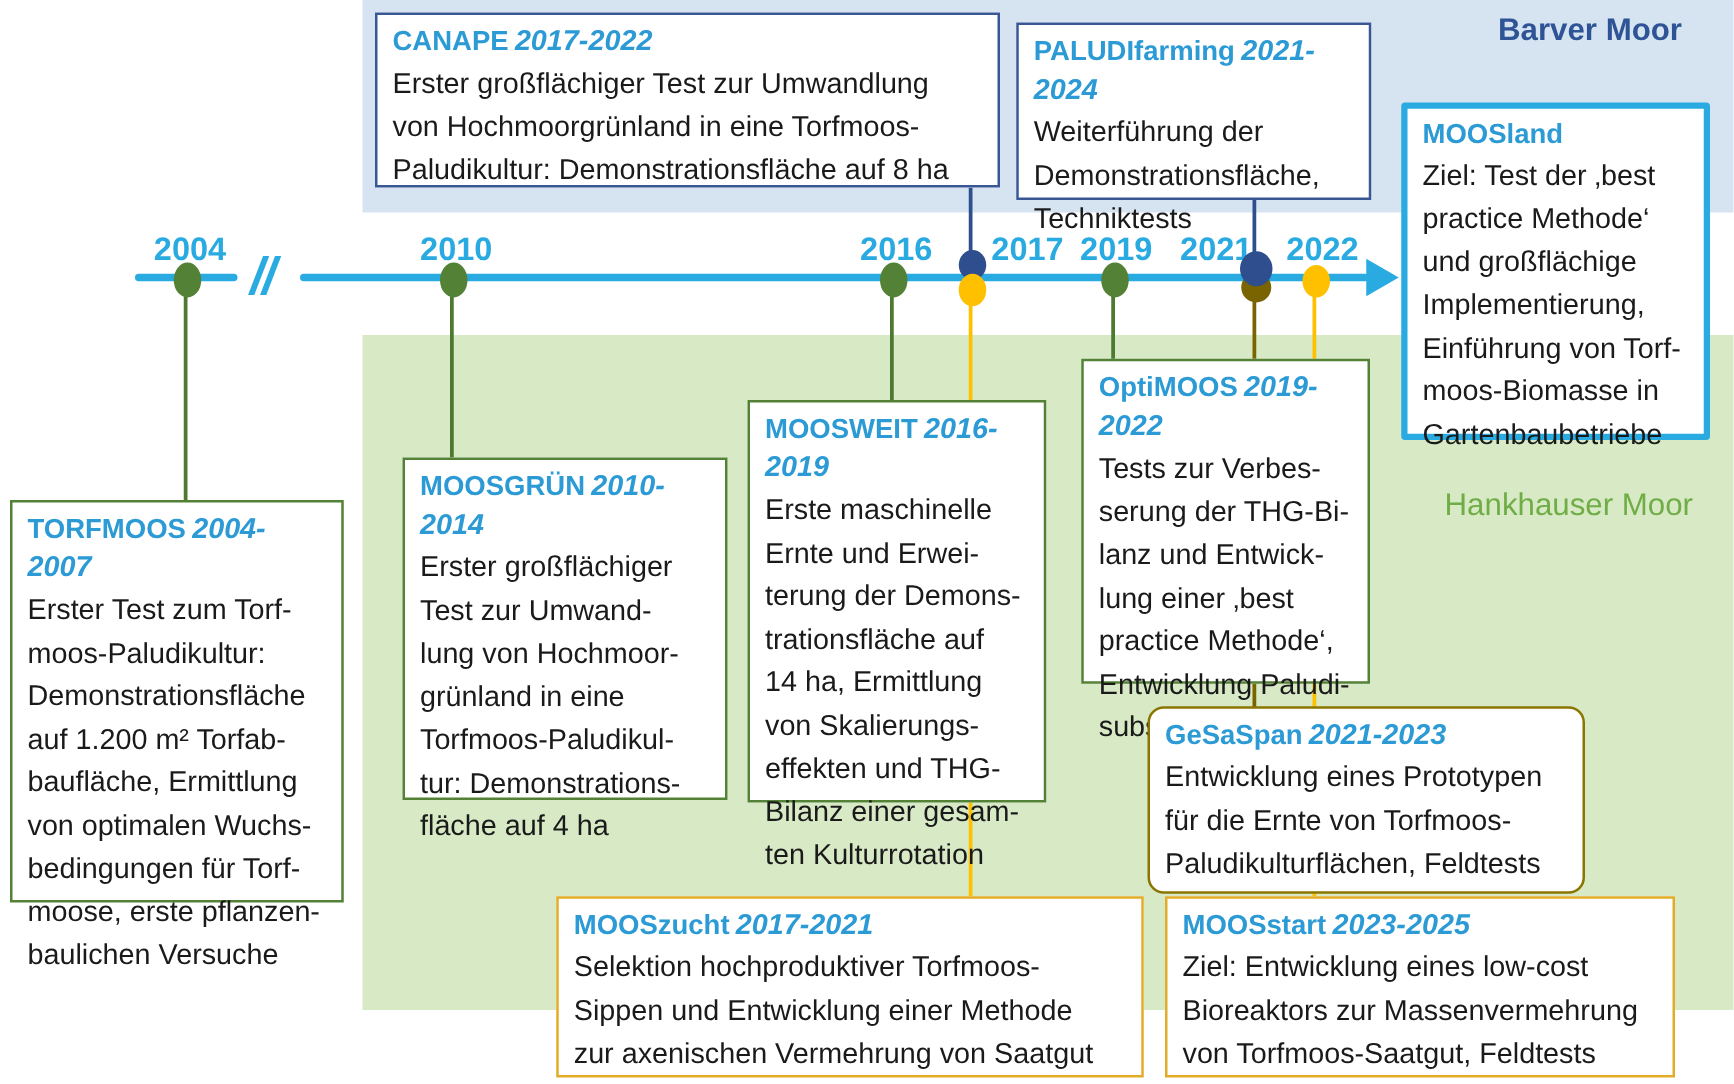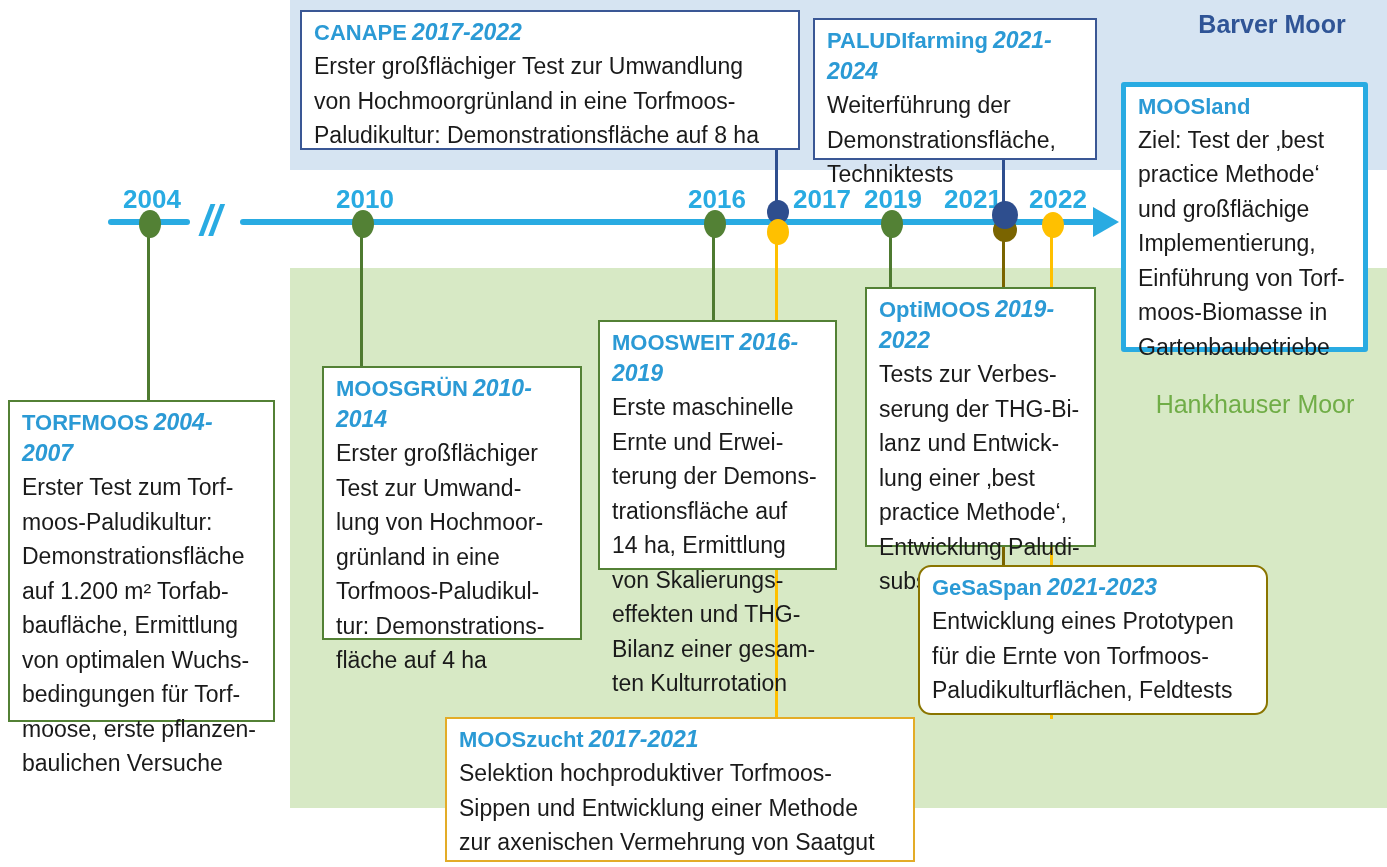--- a/index.html
+++ b/index.html
@@ -137,21 +137,21 @@
     </div>
     <div class="box-body">Erster großflächiger
 Test zur Umwand-
 lung von Hochmoor-
 grünland in eine
 Torfmoos-Paludikul-
 tur: Demonstrations-
 fläche auf 4 ha</div>
   </div>
 
-  <div class="box b-green" style="left:598px; top:320px; width:239px; height:250px;">
+  <div class="box b-green" style="left:598px; top:320px; width:239px; height:322px;">
     <div class="box-title">
       <span>MOOSWEIT</span><span class="yr">2016-2019</span>
     </div>
     <div class="box-body">Erste maschinelle
 Ernte und Erwei-
 terung der Demons-
 trationsfläche auf
 14 ha, Ermittlung
 von Skalierungs-
 effekten und THG-
@@ -183,14 +183,22 @@
 
   <div class="box b-gold" style="left:445px; top:717px; width:470px; height:145px;">
     <div class="box-title">
       <span>MOOSzucht</span><span class="yr">2017-2021</span>
     </div>
     <div class="box-body">Selektion hochproduktiver Torfmoos-
 Sippen und Entwicklung einer Methode
 zur axenischen Vermehrung von Saatgut</div>
   </div>
 
+  <div class="box b-gold" style="left:932px; top:717px; width:408px; height:145px;">
+    <div class="box-title">
+      <span>MOOSstart</span><span class="yr">2023-2025</span>
+    </div>
+    <div class="box-body">Ziel: Entwicklung eines low-cost
+Bioreaktors zur Massenvermehrung
+von Torfmoos-Saatgut, Feldtests</div>
+  </div>
 
 </div>
 
 </body></html>

